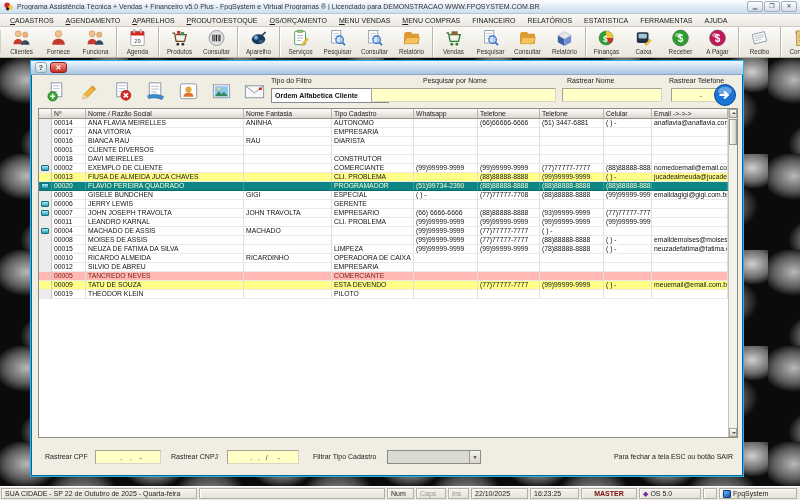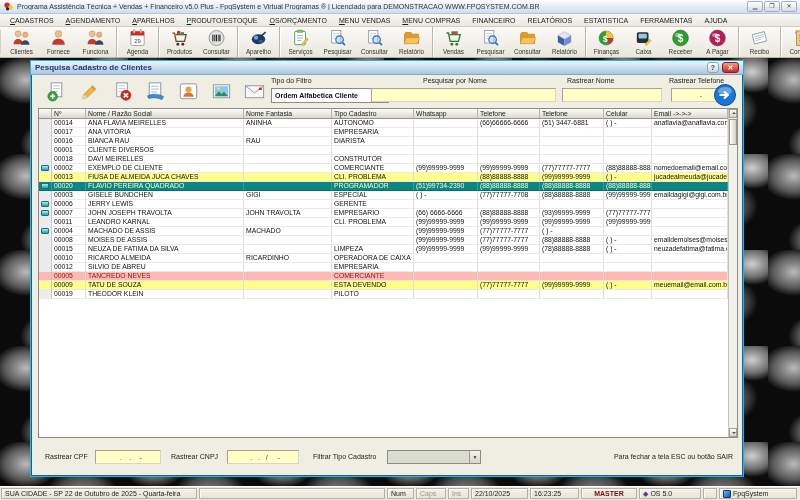--- a/index.html
+++ b/index.html
@@ -478,21 +478,20 @@
           <span class="tb-lb">Contrato</span>
         </div>
       </div>
     </div>
 
   <div class="mdi pebbles">
 
     <div class="child-window">
 
       <div class="cw-titlebar">
-        <span class="cw-title">Pesquisa Cadastro de Clientes</span>
         <span class="help-btn">?</span>
         <span class="cw-close">✕</span>
       </div>
 
       <div class="cw-toolbar">
         <div class="cw-tools" id="cwtools">
             <div class="cw-tool">
               <svg>
                 <use href="#s-pageplus"></use>
               </svg>

